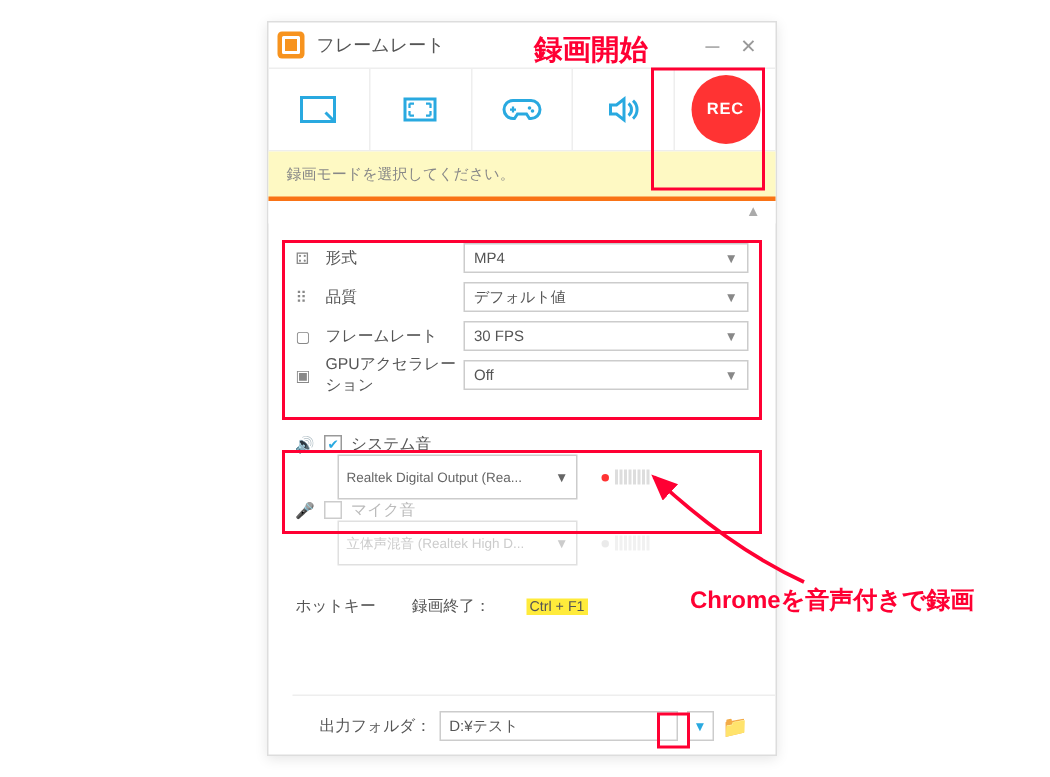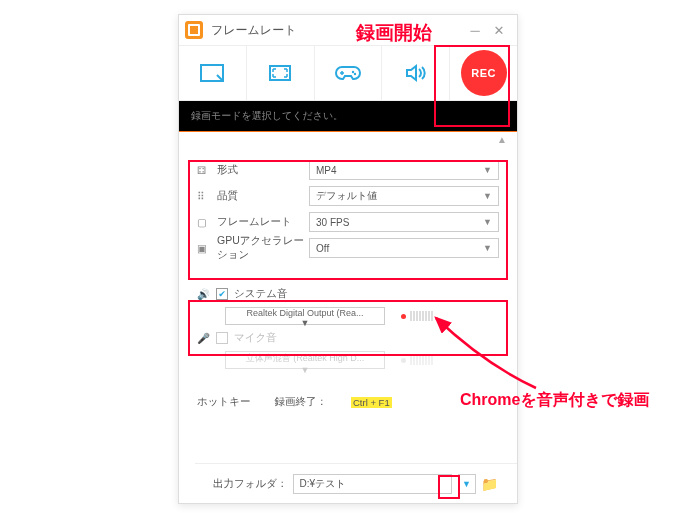--- a/index.html
+++ b/index.html
@@ -8,33 +8,33 @@
 .titlebar { height: 30px; display: flex; align-items: center; padding: 0 6px; font-size: 12px; color: #555; }
 .app-icon { width: 18px; height: 18px; background: #f7931e; border-radius: 3px; margin-right: 8px; position: relative; }
 .app-icon::after { content: ""; position: absolute; inset: 3px; border: 2px solid #fff; border-radius: 1px; }
 .tb-spacer { flex: 1; }
 .tb-btn { width: 24px; height: 20px; display: flex; align-items: center; justify-content: center; color: #999; font-size: 13px; }
 .toolbar { display: flex; border-top: 1px solid #eee; border-bottom: 1px solid #eee; height: 56px; }
 .tool { flex: 1; display: flex; align-items: center; justify-content: center; border-right: 1px solid #eee; }
 .tool:last-child { border-right: none; }
 .tool svg { color: #29a9e0; }
 .rec-btn { width: 46px; height: 46px; border-radius: 50%; background: #ff3333; color: #fff; font-size: 11px; font-weight: bold; display: flex; align-items: center; justify-content: center; letter-spacing: .5px; }
-.hint { font-size: 10px; color: #888; padding: 8px 12px; background: #000000; border-bottom: 1px solid #f97316; }
+.hint { font-size: 10px; color: #888; padding: 8px 12px; background: #fef9c3; border-bottom: 3px solid #f97316; }
 .collapse-row { text-align: right; padding: 2px 10px; color: #aaa; font-size: 10px; background:#fff; }
 .section { margin: 4px 10px; padding: 6px 8px; }
 .row { display: flex; align-items: center; height: 26px; font-size: 10.5px; color: #555; }
 .row .icon { width: 20px; color: #888; display:flex; align-items:center; }
 .row .label { width: 92px; }
 .select { flex: 1; height: 20px; border: 1px solid #ccc; font-size: 10px; padding: 0 6px; display: flex; align-items: center; justify-content: space-between; background: #fff; color: #555; }
 .select .chev { color: #888; font-size: 9px; }
 .audio { margin: 8px 10px; padding: 8px; }
 .aud-row { display: flex; align-items: center; font-size: 10.5px; color: #555; height: 22px; gap: 6px; }
 .aud-row.disabled { color: #bbb; }
 .checkbox { width: 12px; height: 12px; border: 1px solid #999; display: inline-flex; align-items: center; justify-content: center; font-size: 9px; color: #29a9e0; }
-.aud-select { height: 18px; border: 1px solid #ccc; font-size: 9px; padding: 0 5px; display: flex; align-items: center; justify-content: space-between; width: 160px; margin-left: 28px; color: #666; flex-direction: column; }
+.aud-select { height: 30px; border: 1px solid #ccc; font-size: 9px; padding: 0 5px; display: flex; align-items: center; justify-content: space-between; width: 160px; margin-left: 28px; color: #666; }
 .aud-select.disabled { color: #ccc; border-color: #e0e0e0; }
 .meter { display: flex; align-items: center; gap: 4px; margin-left: 10px; }
 .dot { width: 5px; height: 5px; border-radius: 50%; background: #ff3333; }
 .bars { display: flex; gap: 1px; }
 .bars span { width: 2px; height: 10px; background: #ddd; }
 .hotkey-row { display: flex; align-items: center; font-size: 10.5px; color: #555; padding: 0 18px; height: 30px; gap: 24px; margin-top: 6px; }
 .hk-key { background: #ffeb3b; padding: 0 2px; font-size: 9.5px; }
 .output-row { display: flex; align-items: center; font-size: 10.5px; color: #555; padding: 0 18px; height: 40px; gap: 6px; position: absolute; bottom: 0; left: 16px; right: 0; border-top: 1px solid #eee; }
 .out-input { flex: 1; height: 20px; border: 1px solid #ccc; font-size: 10px; padding: 0 5px; display:flex; align-items:center; }
 .out-drop { width: 18px; height: 20px; border: 1px solid #ccc; display:flex; align-items:center; justify-content:center; color:#29a9e0; font-size:9px; }

